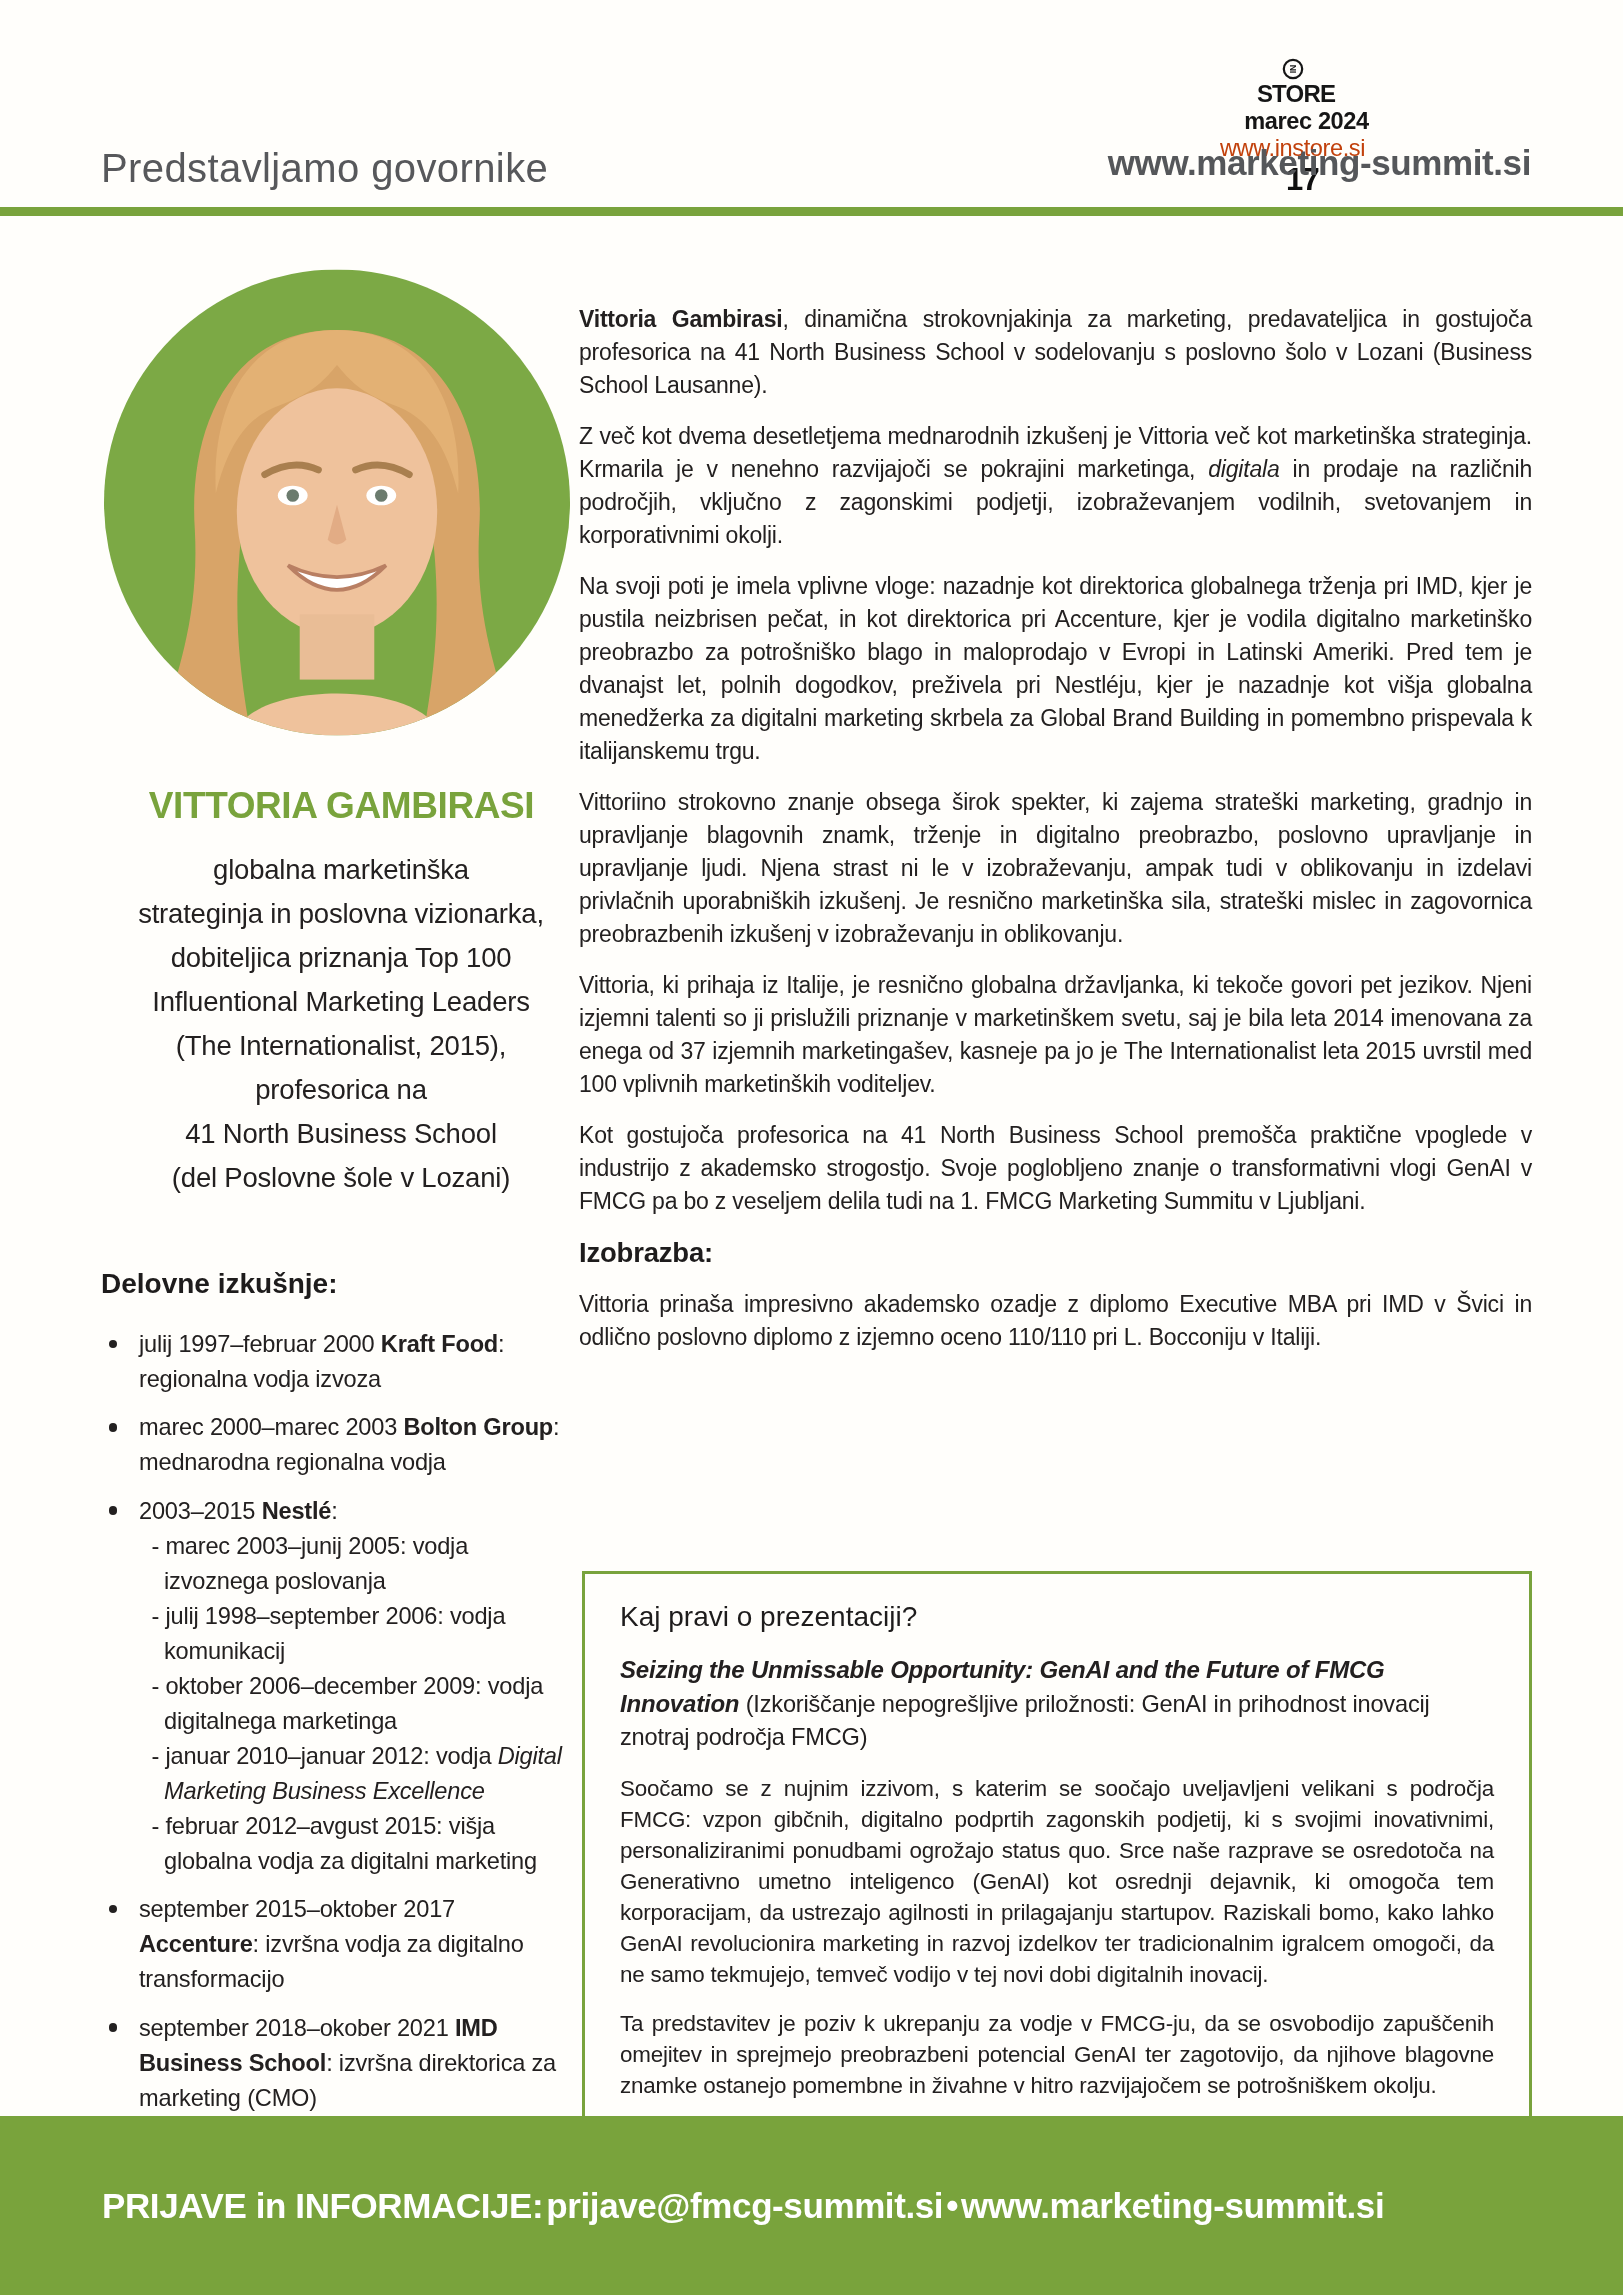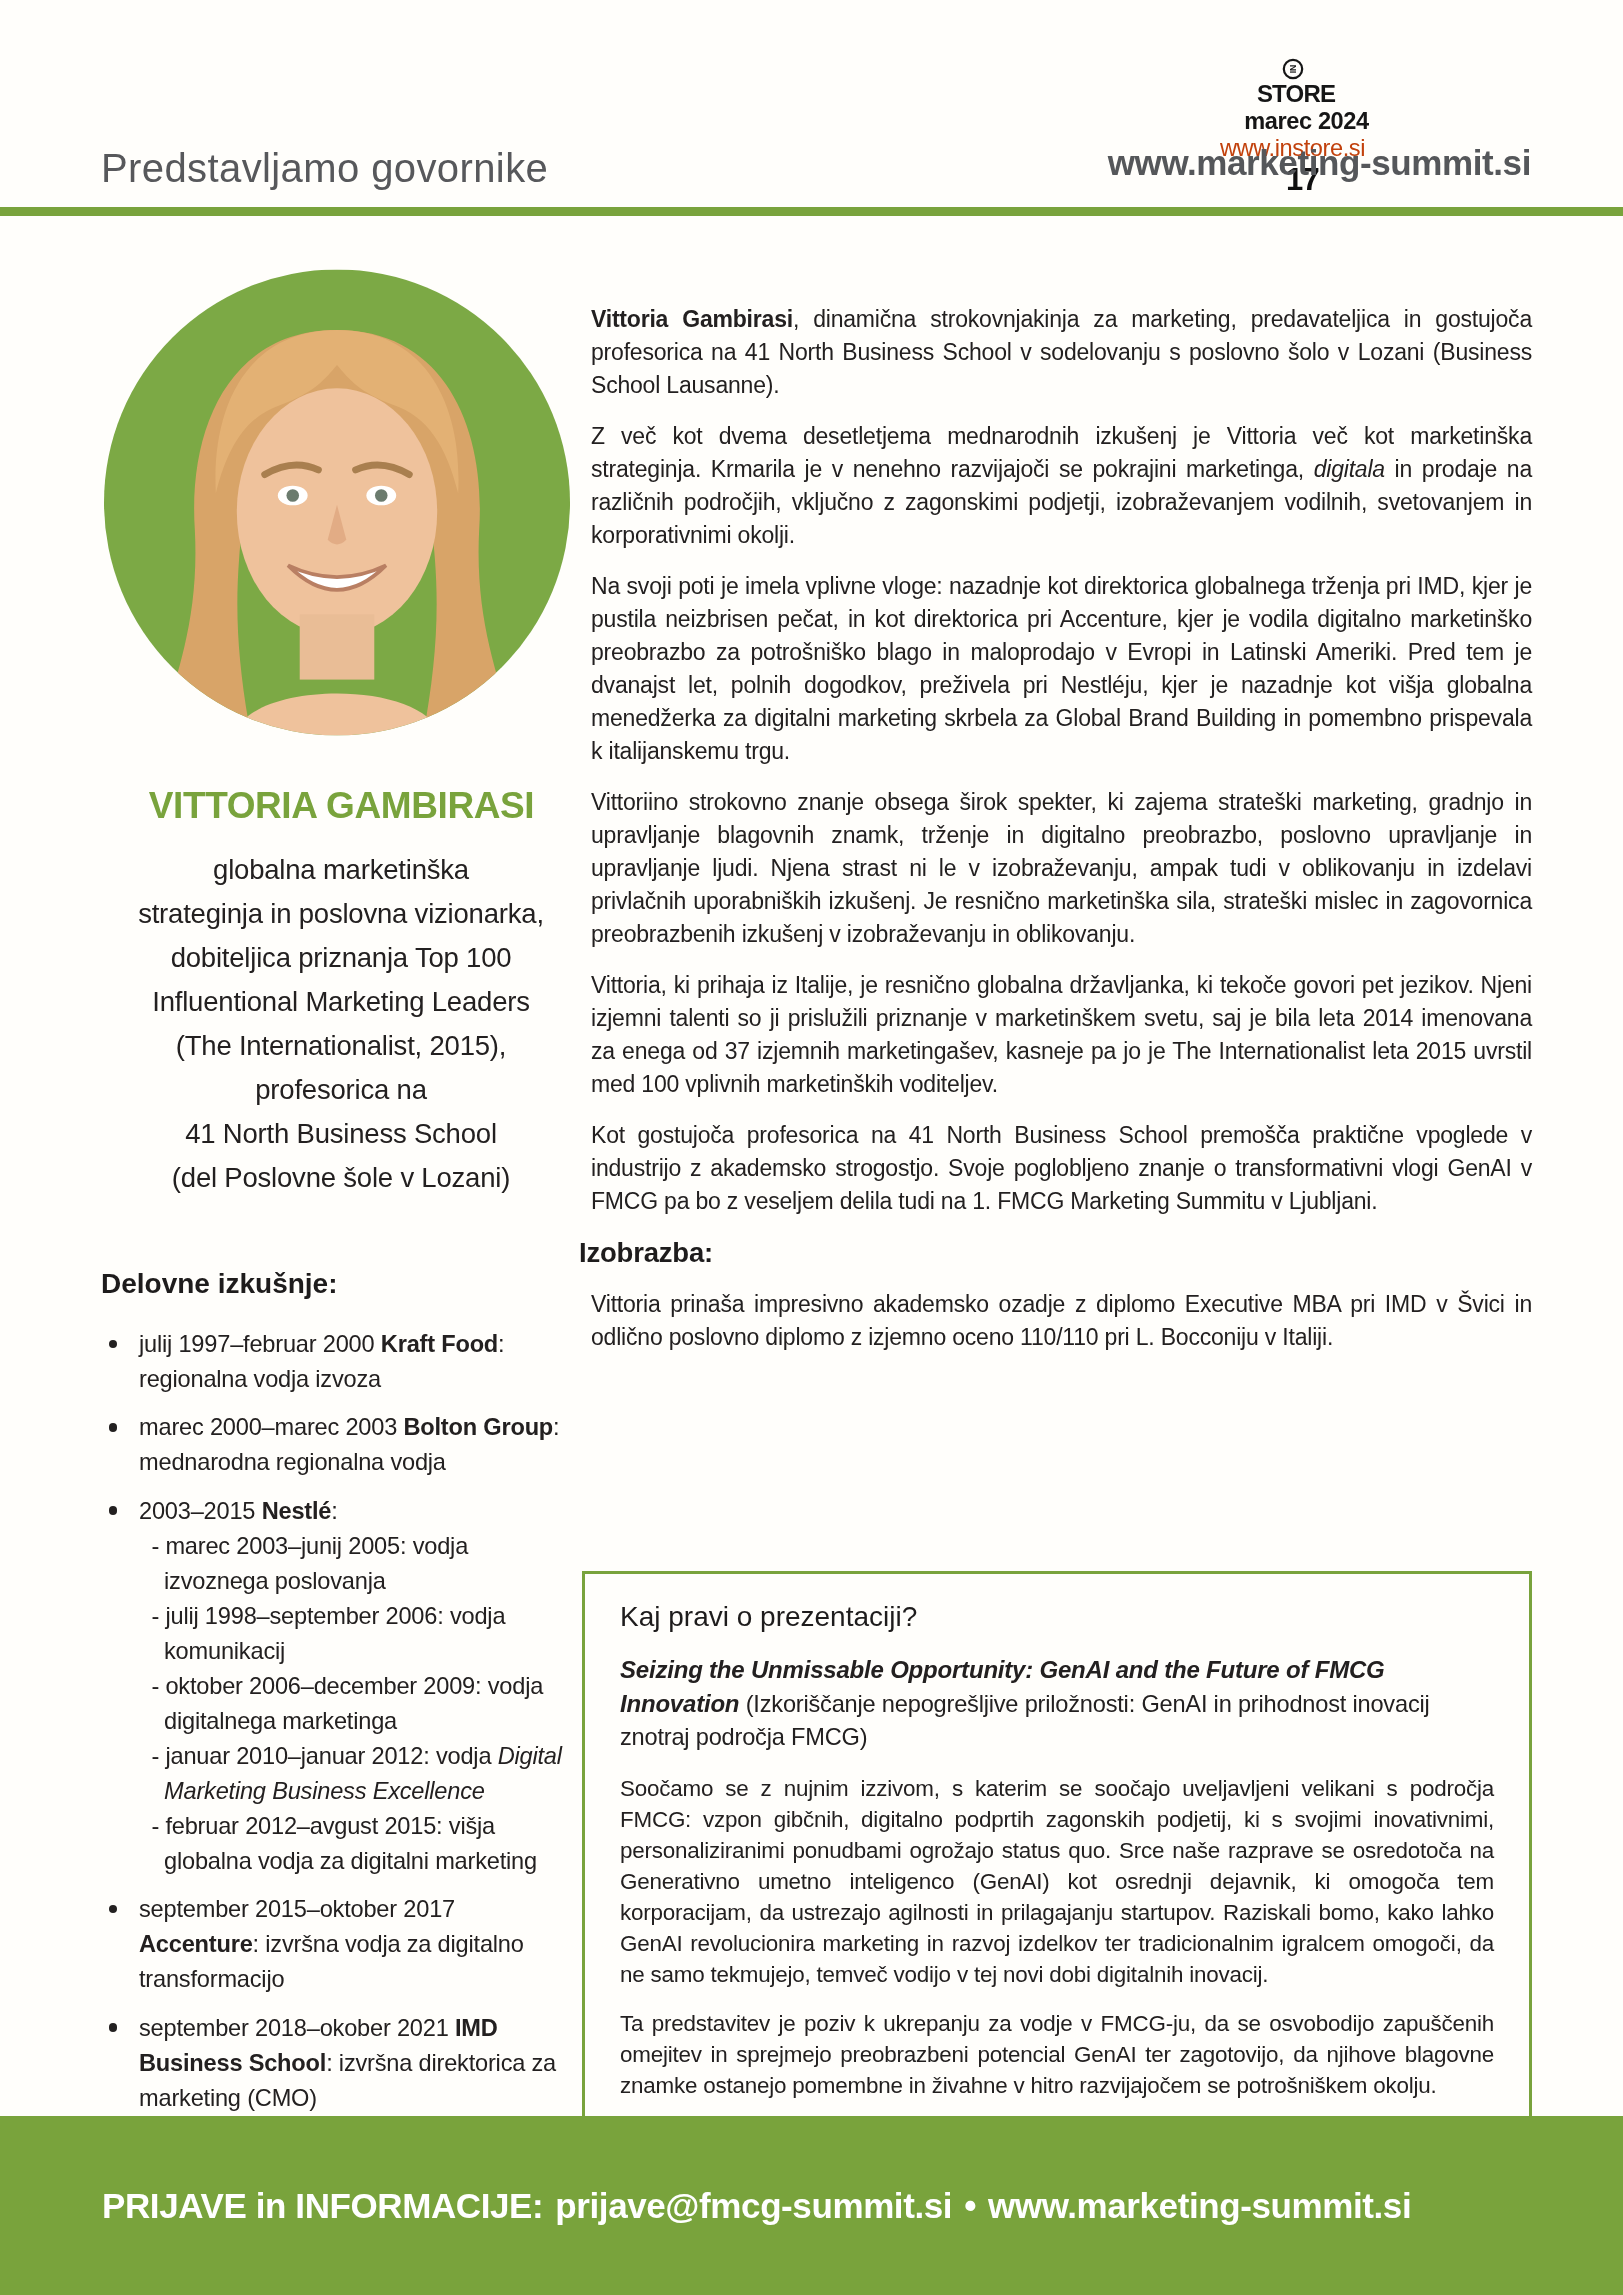--- a/index.html
+++ b/index.html
@@ -32,32 +32,32 @@
     letter-spacing:-0.2px;list-style:none;margin:0;padding:0;}
   .exp-list li{position:relative;padding-left:38px;margin-bottom:13.4px;}
   .exp-list li .bullet-dot{position:absolute;left:7.9px;top:12.6px;width:8.6px;height:8.6px;border-radius:50%;background:#232020;}
   .sublist{margin-top:0;}
   .sub{padding-left:25px;text-indent:-12.6px;}
   .b{font-weight:bold;}
   .i{font-style:italic;}
   
   .right-col{position:absolute;left:579px;top:303px;width:953px;font-size:23px;line-height:33px;
     text-align:justify;letter-spacing:-0.2px;color:#232020;}
-  .right-col p{margin:0 0 18px 12px;}
+  .right-col p{margin:0 0 18px 0;}
   .edu-heading{font-size:27.5px;font-weight:bold;margin:6.3px 0 19px 0;text-align:left;color:#1e1c1c;}
   
   .quote-box{position:absolute;left:582px;top:1571px;width:950px;box-sizing:border-box;
     border:3.1px solid #79A33C;background:#fffefb;padding:27px 35px 17.3px 35px;}
   .qb-heading{font-size:28px;font-weight:normal;margin:0 0 20.4px 0;color:#1e1c1c;}
   .qb-title{font-size:23.6px;line-height:33px;margin:0 0 19px 0;text-align:left;letter-spacing:-0.2px;}
   .qb-title .en{font-weight:bold;font-style:italic;font-size:24px;}
   .quote-box p.qb-par{font-size:22.4px;line-height:31px;text-align:justify;margin:0 0 17.3px 0;letter-spacing:-0.2px;}
   
   .footer{position:absolute;left:0;bottom:0;width:100%;height:179px;background:#79A33C;display:flex;align-items:center;}
-  .footer-inner{display:flex;align-items:baseline;gap:12px;margin-left:102px;color:#ffffff;font-weight:bold;
+  .footer-inner{display:flex;align-items:baseline;gap:3px;margin-left:102px;color:#ffffff;font-weight:bold;
     font-size:35px;letter-spacing:-0.4px;white-space:nowrap;}
 </style>
 </head>
 <body>
 
 <div id="page">
 
   <div class="masthead">
     <svg class="logo-icon" width="22" height="22" viewBox="0 0 28 28">
       <circle cx="14" cy="14" r="11.7" fill="none" stroke="#161616" stroke-width="2.8"></circle>

